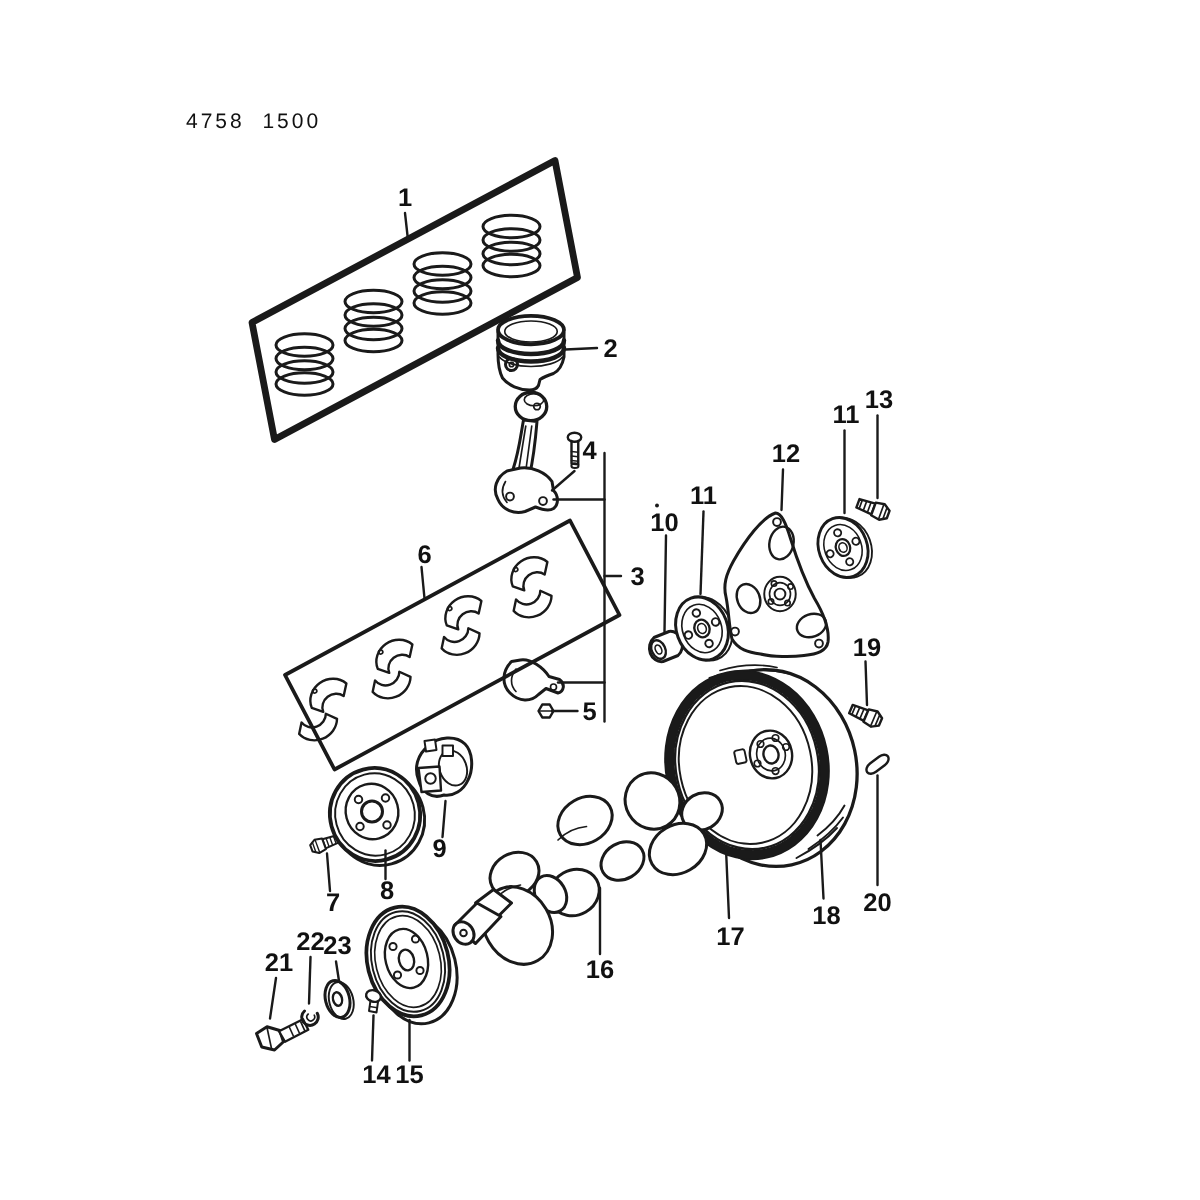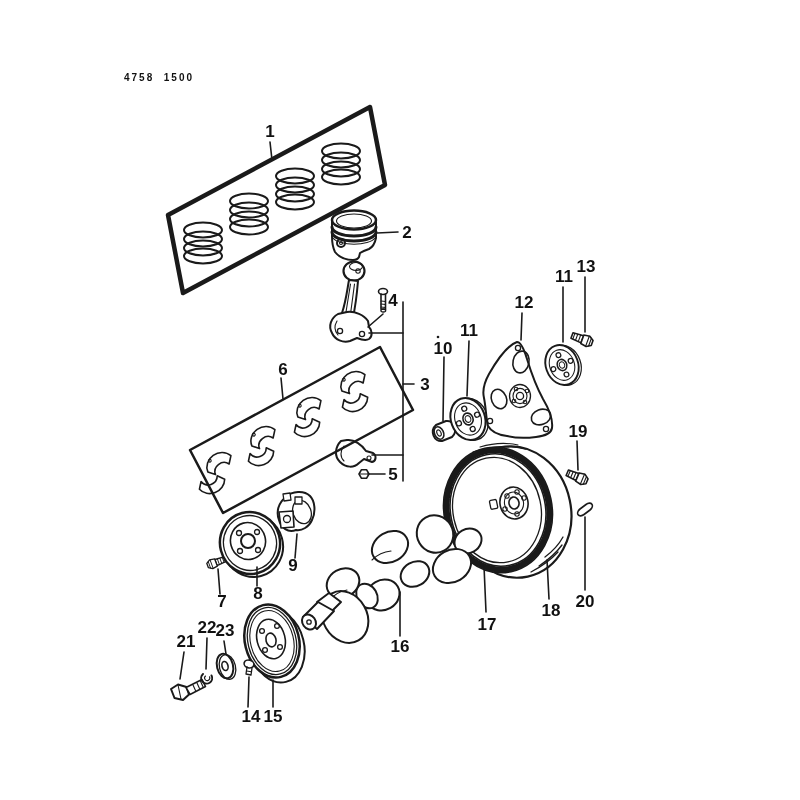--- a/index.html
+++ b/index.html
@@ -1,19 +1,19 @@
 <!DOCTYPE html>
 <html style="--ink: #1a1a1a; --paper: #ffffff;"><head>
 <meta charset="utf-8">
 <style>
   :root{ --ink:#1a1a1a; --paper:#ffffff; }
   html,body{ margin:0; padding:0; background:#fff; }
   .page{ position:relative; width:800px; height:800px; background:var(--paper); overflow:hidden;
          font-family:"Liberation Sans", sans-serif; }
-  .catalog-code{ position:absolute; left:124px; top:72px; font-size:10px; font-weight:bold;
+  .catalog-code{ position:absolute; left:124px; top:72px; font-size:14px; font-weight:normal;
                  letter-spacing:2px; color:#111; white-space:pre;text-align:center; }
   svg{ position:absolute; left:0; top:0; }
   svg .ln{ stroke:var(--ink); fill:none; stroke-linecap:round; stroke-linejoin:round; }
   svg .fw{ fill:#ffffff; }
   svg .fi{ fill:var(--ink); stroke:none; }
   svg text{ fill:#111; stroke:none; font-family:"Liberation Sans",sans-serif;
             font-weight:bold; font-size:17px; text-anchor:middle; }
   .s1{stroke-width:1.1} .s12{stroke-width:1.3} .s15{stroke-width:1.6} .s2{stroke-width:2}
   .s22{stroke-width:2.2} .s25{stroke-width:2.5} .s3{stroke-width:3} .s45{stroke-width:4.5}
   .teeth{stroke-width:6; stroke-dasharray:2.4 1.8;}

